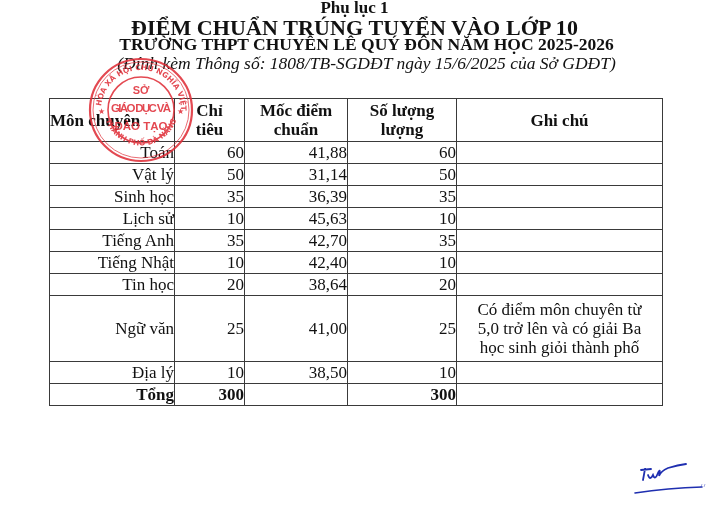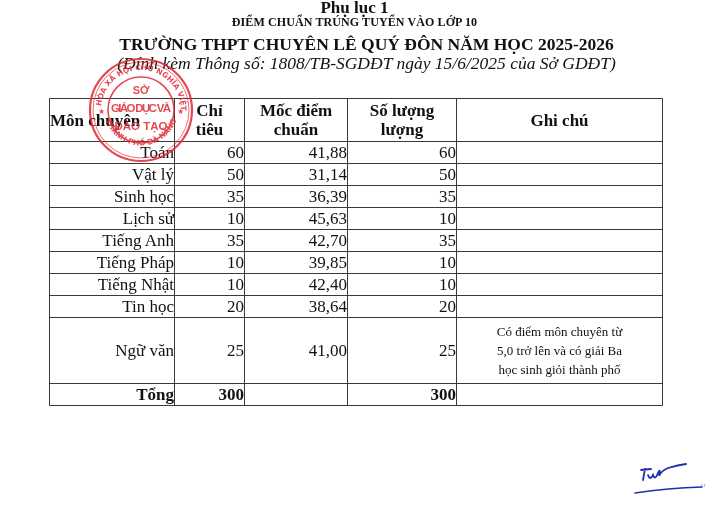--- a/index.html
+++ b/index.html
@@ -2,37 +2,37 @@
 <html><head>
 <meta charset="utf-8">
 <style>
   html, body { margin: 0; padding: 0; }
   body {
     width: 709px; height: 512px; overflow: hidden; background: #ffffff;
     position: relative; font-family: "Liberation Serif", "DejaVu Serif", serif; color: #111;
   }
   .hdr { position: absolute; left: 0; width: 709px; text-align: center; white-space: nowrap; }
   .h1 { top: -2px; font-size: 17px; font-weight: bold; }
-  .h2 { top: 15px; font-size: 12px; font-weight: bold; letter-spacing: 0.1px; }
+  .h2 { top: 15px; font-size: 22px; font-weight: bold; letter-spacing: 0.1px; }
   .h3 { top: 34px; left: 12px; font-size: 17.5px; font-weight: bold; }
   .h4 { top: 53px; left: 12px; font-size: 17.5px; font-style: italic; }
 
   table.main {
     position: absolute; left: 49px; top: 98px;
     border-collapse: collapse; table-layout: fixed;
     font-size: 17px;
   }
   table.main td, table.main th {
     border: 1.3px solid #3a3a3a; padding: 0; line-height: 19px;
   }
   th { font-weight: bold; text-align: center; vertical-align: middle; height: 42px; }
   th.first { text-align: left; padding-left: 12px; }
   td { height: 21px; text-align: right; vertical-align: middle; }
   td.name { text-align: right; padding-left: 3px; }
-  td.note { text-align: center; line-height: 21.5px; font-size: 13px; }
+  td.note { text-align: center; line-height: 21.5px; font-size: 17px; }
   tr.tall td { height: 65px; }
   tr.total td { font-weight: bold; }
 
   .stamp {
     position: absolute; left: 88px; top: 57px; width: 106px; height: 106px;
     pointer-events: none; opacity: 0.88;
   }
   .sig { position: absolute; left: 628px; top: 458px; width: 80px; height: 40px; }
 </style>
 </head>
@@ -88,27 +88,20 @@
     <td></td>
   </tr>
   <tr>
     <td class="name">Tiếng Anh</td>
     <td>35</td>
     <td>42,70</td>
     <td>35</td>
     <td></td>
   </tr>
   <tr>
-    <td class="name">Tiếng Pháp</td>
-    <td>10</td>
-    <td>39,85</td>
-    <td>10</td>
-    <td></td>
-  </tr>
-  <tr>
     <td class="name">Tiếng Nhật</td>
     <td>10</td>
     <td>42,40</td>
     <td>10</td>
     <td></td>
   </tr>
   <tr>
     <td class="name">Tin học</td>
     <td>20</td>
     <td>38,64</td>
@@ -118,20 +111,27 @@
   <tr class="tall">
     <td class="name">Ngữ văn</td>
     <td>25</td>
     <td>41,00</td>
     <td>25</td>
     <td class="note">
       <span>Có điểm môn chuyên từ</span><br>
       <span>5,0 trở lên và có giải Ba</span><br>
       <span>học sinh giỏi thành phố</span>
     </td>
+  </tr>
+  <tr>
+    <td class="name">Địa lý</td>
+    <td>10</td>
+    <td>38,50</td>
+    <td>10</td>
+    <td></td>
   </tr>
   <tr class="total">
     <td>Tổng</td>
     <td>300</td>
     <td></td>
     <td>300</td>
     <td></td>
   </tr>
 </tbody>
   </table>

